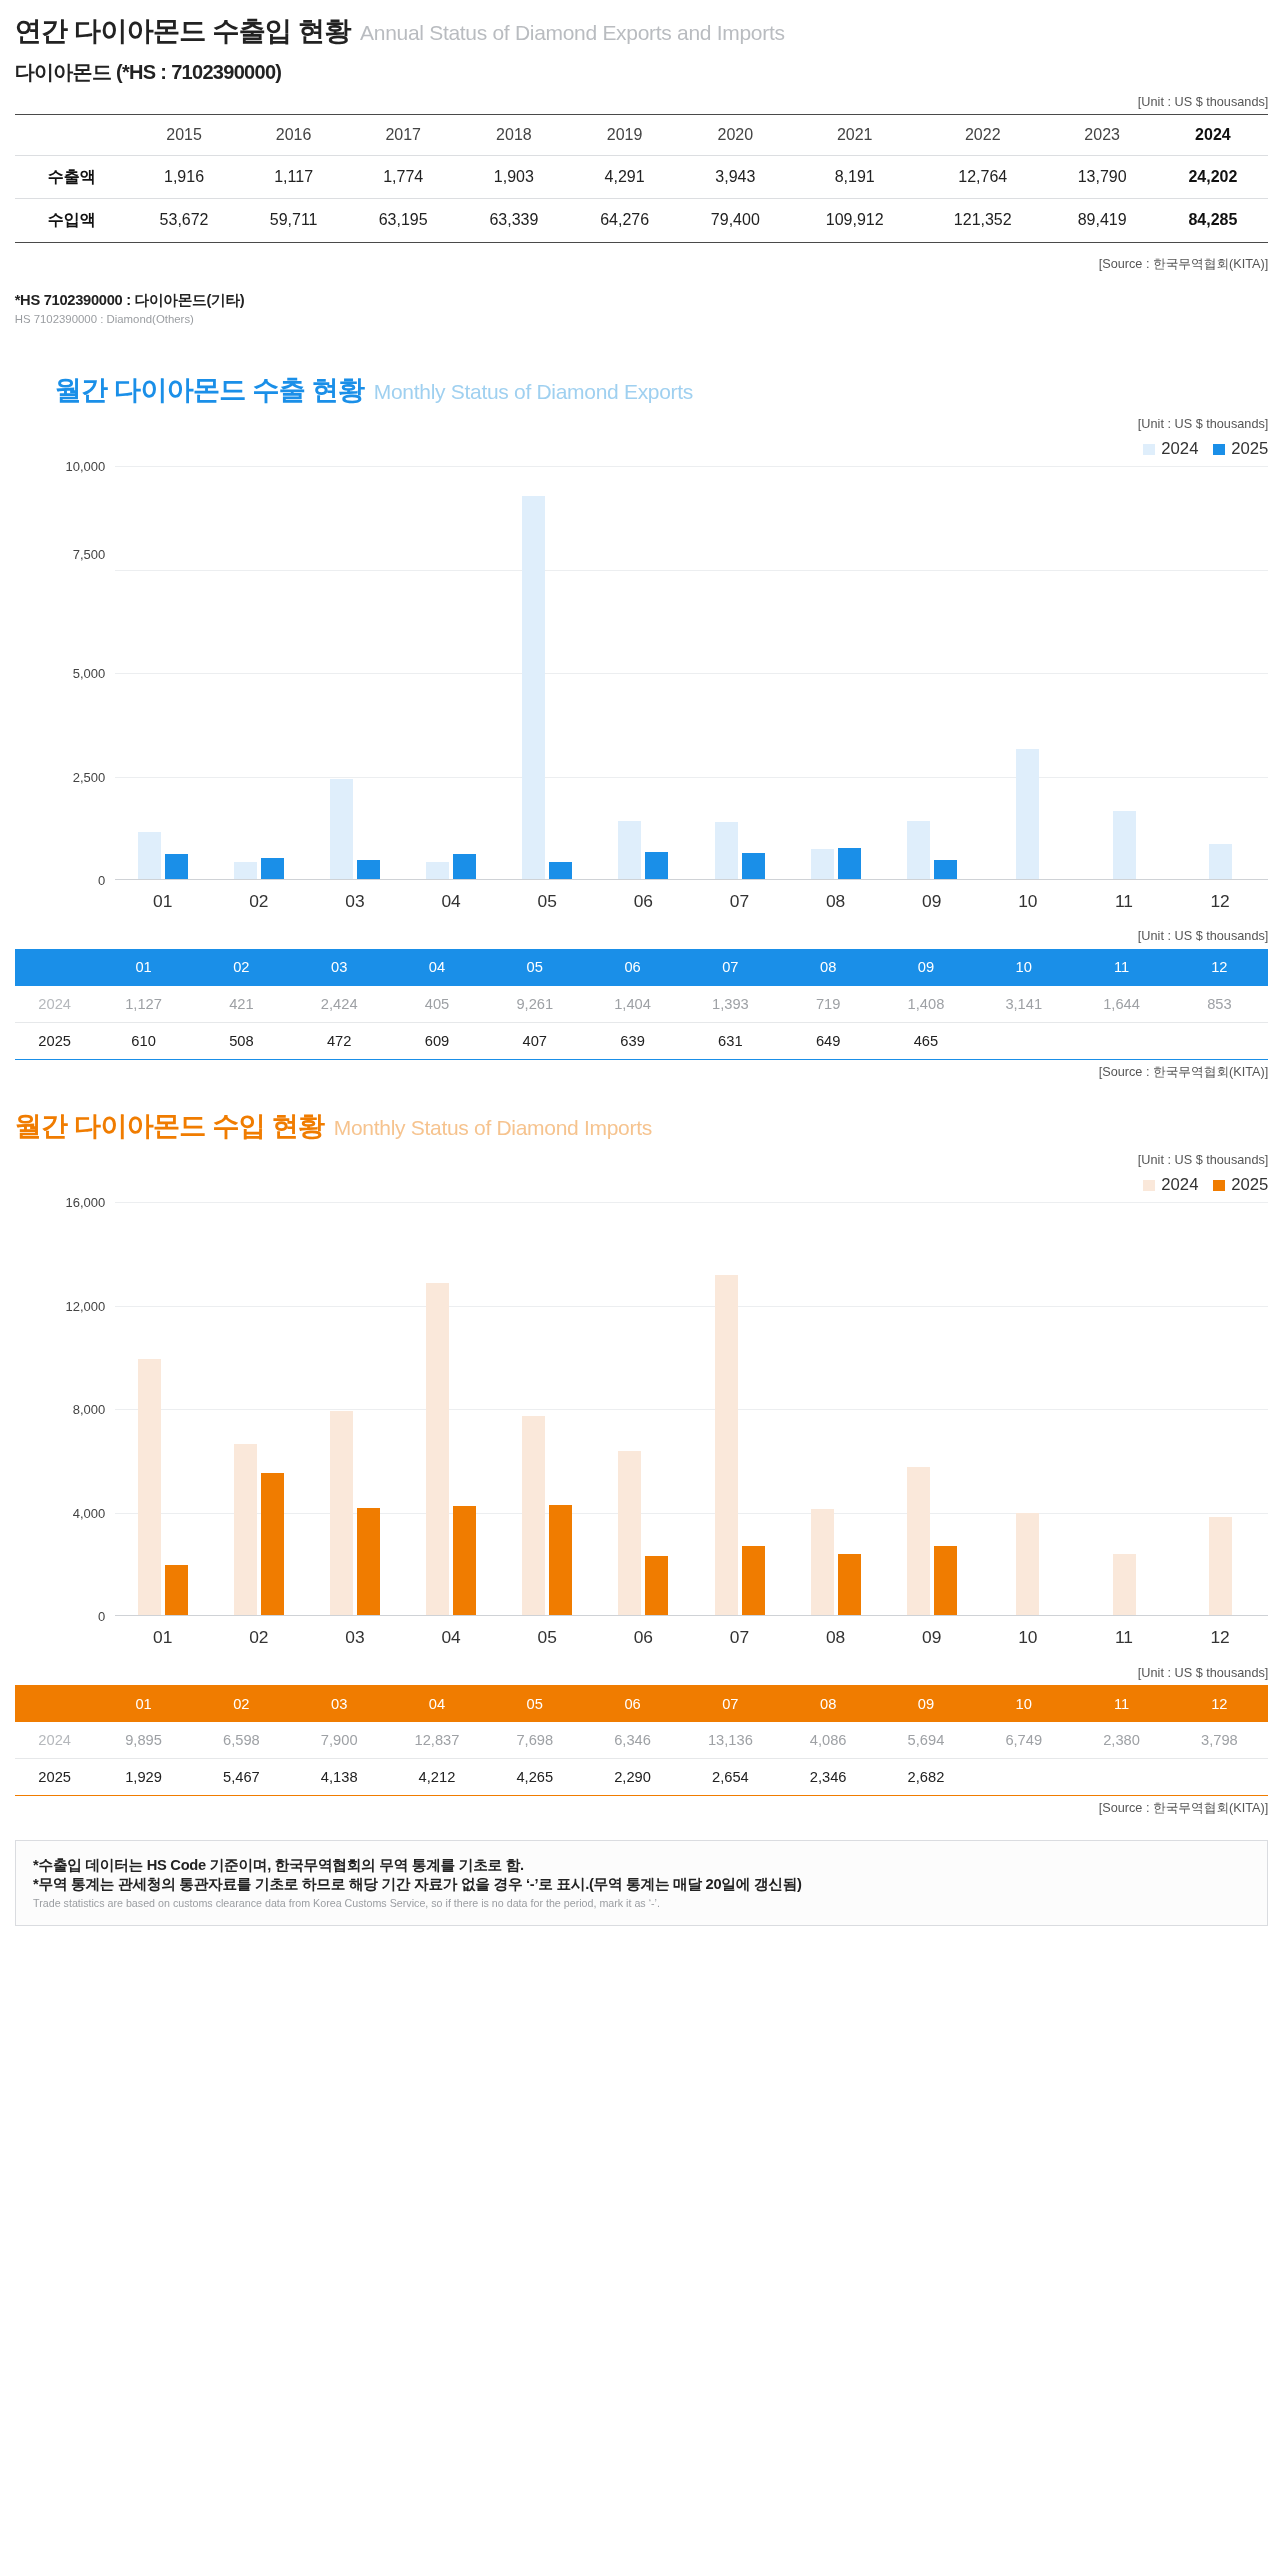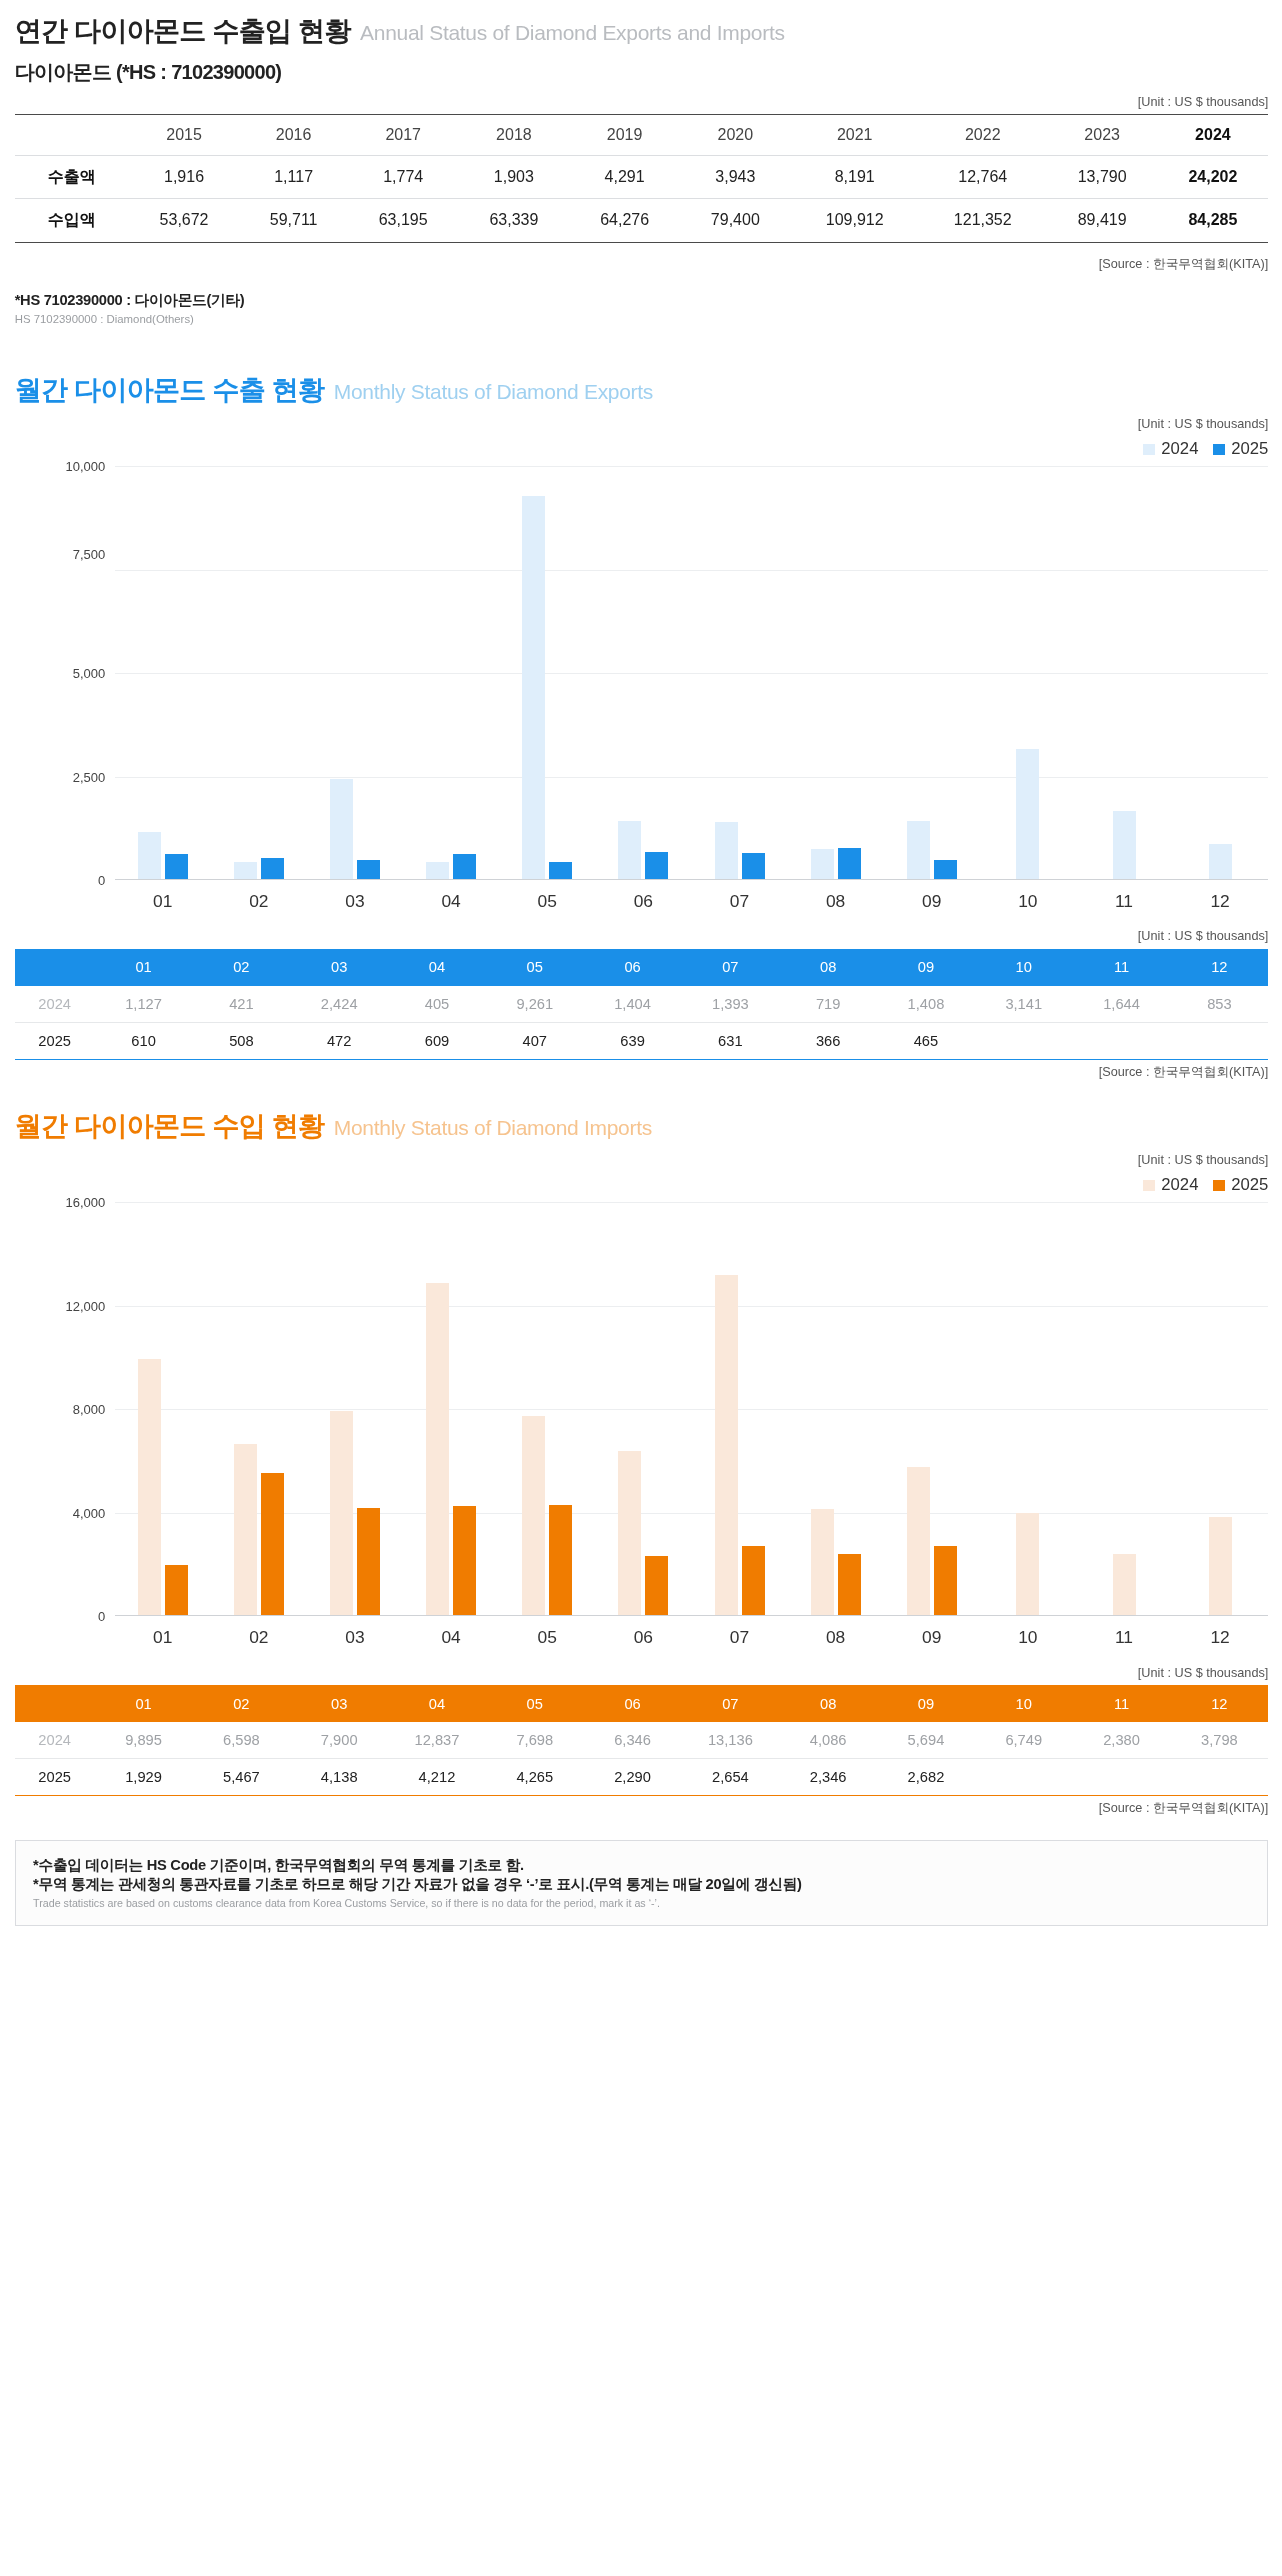--- a/index.html
+++ b/index.html
@@ -10,21 +10,21 @@
     font-family: "Liberation Sans", sans-serif;
     color: #222;
     -webkit-font-smoothing: antialiased;
   }
   .page { width: 1283px; padding: 0 0 27px 0; }
 
   
   .sec-head { display: flex; align-items: baseline; gap: 9.4px; padding: 0 14.7px; }
   .sec-head .ko { font-size: 27px; font-weight: bold; letter-spacing: -0.7px; }
   .sec-head .en { font-size: 21px; color: #b9bcc0; letter-spacing: -0.3px; }
-  .sec-head.blue .ko { color: #1a8fe8; }
+  .sec-head.blue .ko { color: #1a8fe8; margin-left: 40px; }
   .sec-head.blue .en { color: #9fd0f0; }
   .sec-head.orange .ko { color: #f07c00; }
   .sec-head.orange .en { color: #f6c38e; }
 
   .annual-head { padding-top: 13.4px; }
   .subtitle { font-size: 20px; font-weight: bold; padding: 9.4px 14.7px 0 14.7px; letter-spacing: -0.7px; }
 
   .unit-line { text-align: right; font-size: 12.7px; color: #555; padding: 9.4px 14.7px 5.3px 14.7px; }
   .source-line { text-align: right; font-size: 12.7px; color: #555; padding: 4px 14.7px 0 14.7px; }
 
@@ -316,21 +316,21 @@
         </tr>
         <tr class="y2025">
           <td class="rowlabel">2025</td>
           <td>610</td>
           <td>508</td>
           <td>472</td>
           <td>609</td>
           <td>407</td>
           <td>639</td>
           <td>631</td>
-          <td>366</td>
+          <td>649</td>
           <td>465</td>
           <td></td>
           <td></td>
           <td></td>
         </tr>
       </tbody>
     </table>
   </div>
 
   <div class="source-line">[Source : 한국무역협회(KITA)]</div>

